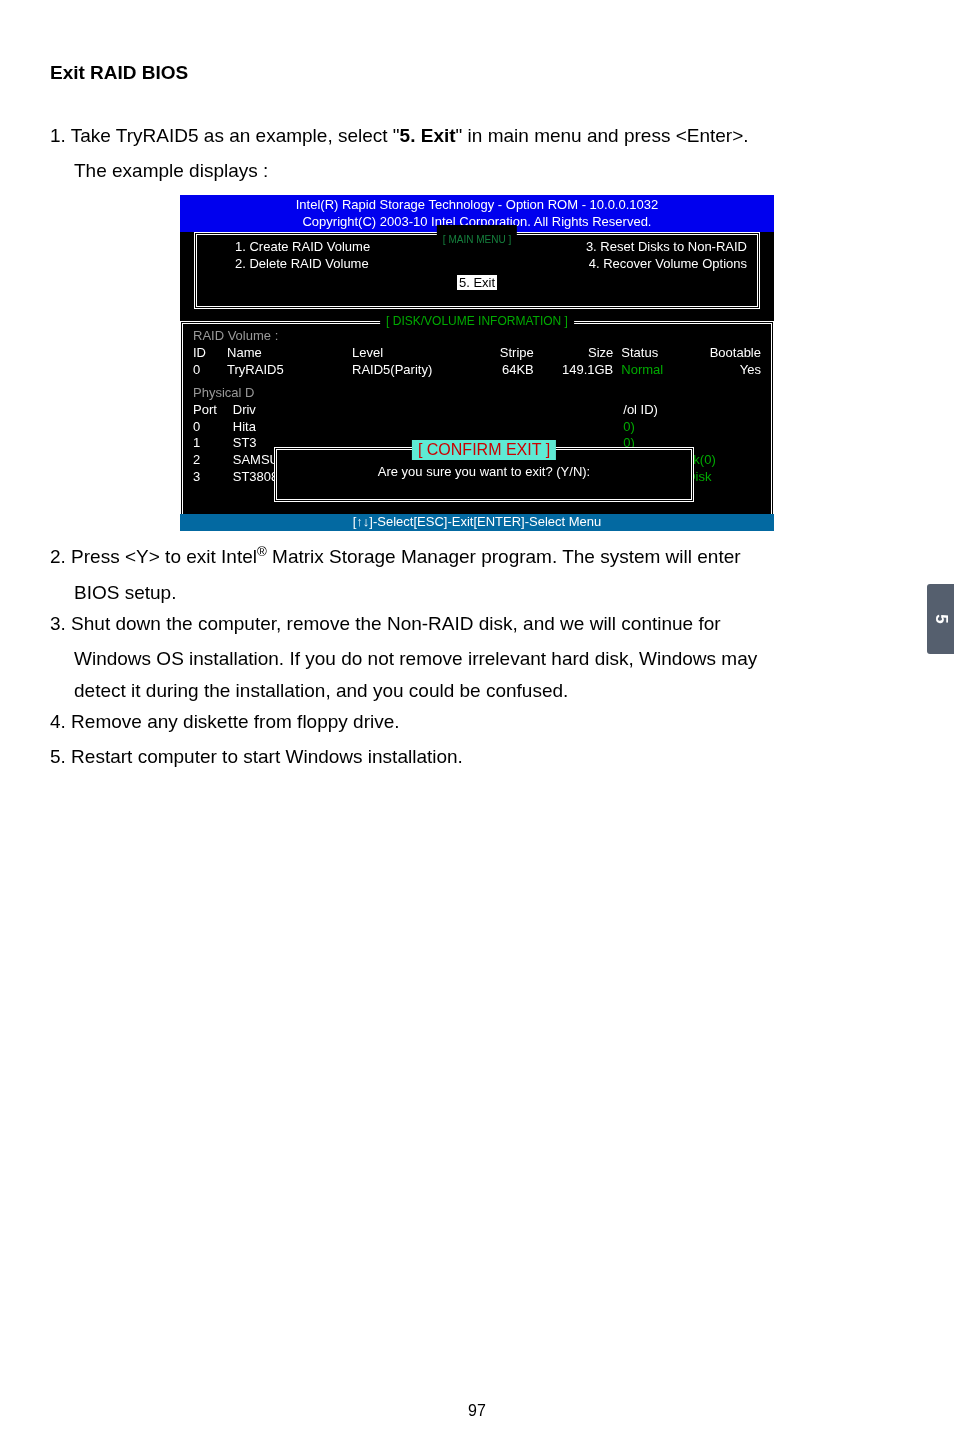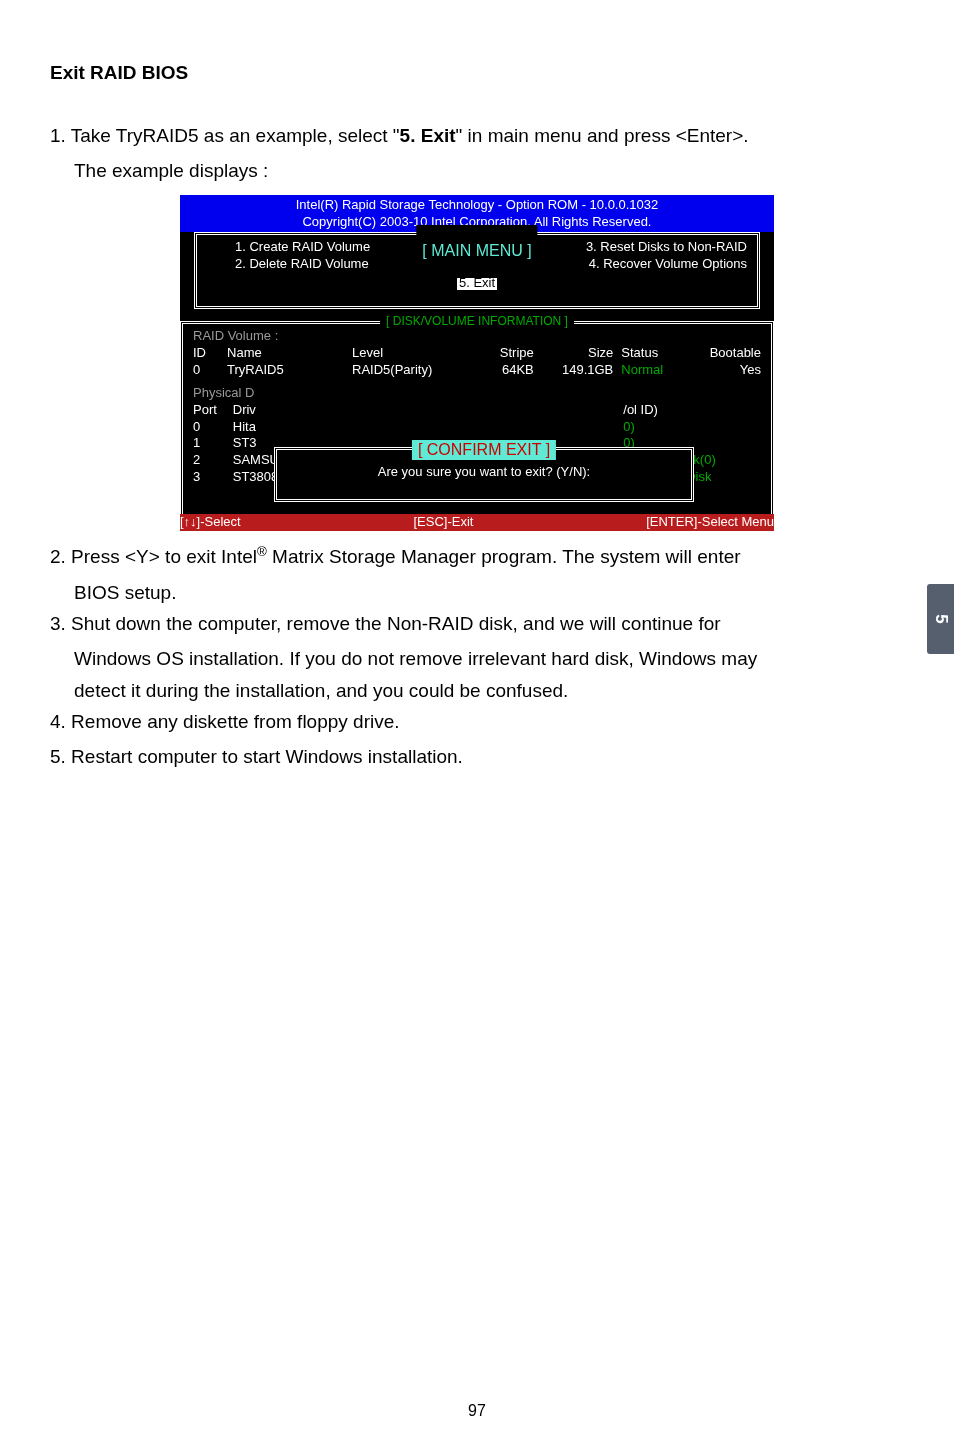--- a/index.html
+++ b/index.html
@@ -55,23 +55,23 @@
   .dbl-right { border-right: 3px double #fff; }
   .main-menu-box {
     margin: 0 14px;
     position: relative;
     padding: 4px 10px 14px 10px;
   }
   .main-menu-box .lbl {
     position: absolute;
     top: -10px; left: 50%; transform: translateX(-50%);
     background: #000;
-    padding: 16px 6px;
-    color: #5eead4;
-    font-size: 16px;
+    padding: 8px 6px;
+    color: #15803d;
+    font-size: 10px;
   }
   .main-menu-row { display: flex; justify-content: space-between; margin-left: 28px; }
   .main-menu-center { text-align: center; margin-top: 2px; }
   .exit-hl { background: #fff; color: #000; padding: 0 2px; }
   .vol-info {
     margin-top: 12px;
     position: relative;
     padding: 4px 10px 28px 10px;
     border-top: 3px double #fff;
     border-left: 3px double #fff;
@@ -101,23 +101,23 @@
   }
   .confirm-box .clbl {
     position: absolute;
     top: -10px; left: 50%; transform: translateX(-50%);
     background: #5eead4;
     padding: 0 6px;
     color: #cc0000;
     font-size: 16px;
   }
   .footer-bar {
-    background: #b91c1c;
+    background: #0369a1;
     display: flex;
-    justify-content: space-between;
+    justify-content: center;
     padding: 0;
     font-size: 13px;
   }
   .footer-bar span { color: #fff; }
   .side-tab {
     position: absolute;
     right: 0;
     top: 584px;
     width: 27px;
     height: 70px;

